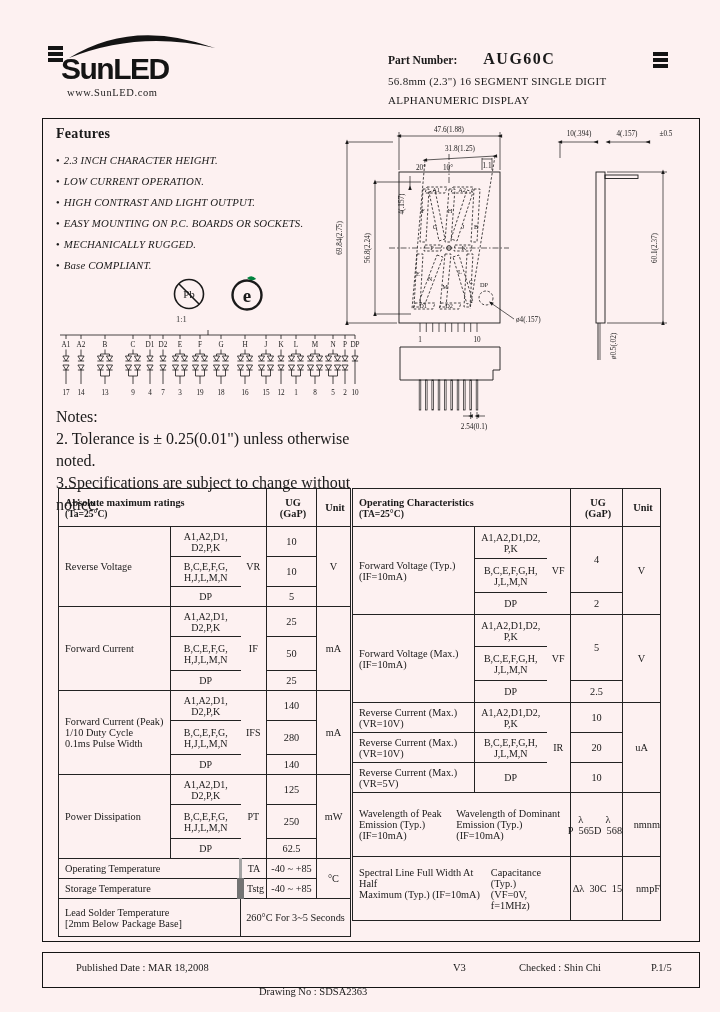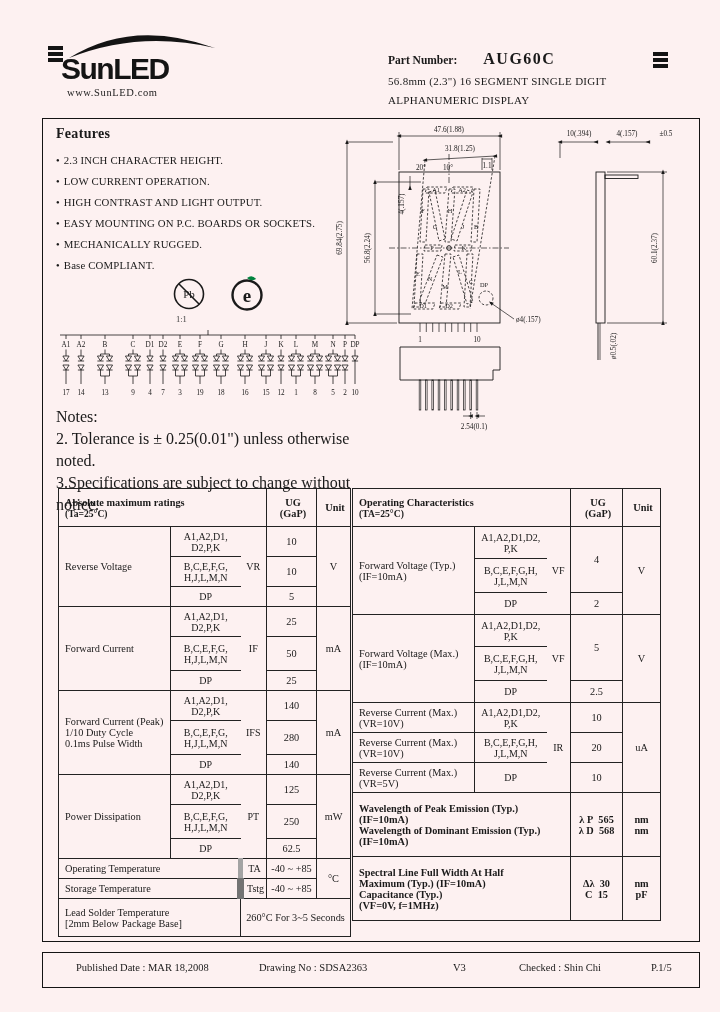--- a/index.html
+++ b/index.html
@@ -25,21 +25,21 @@
   .logo-url{font-size:10.5px;letter-spacing:.6px;margin-left:12px;margin-top:1px;}
   .pn-block{position:absolute;left:388px;top:50px;width:300px;}
   .pn-label{font-weight:bold;font-size:11.5px;}
   .pn-value{font-weight:bold;font-size:16px;letter-spacing:1.5px;margin-left:22px;}
   .pn-desc{font-size:11px;letter-spacing:.3px;margin-top:7px;}
   
   .main-box{position:absolute;left:42px;top:118px;width:656px;height:822px;border:1.5px solid #141414;}
   
   .features{position:absolute;left:56px;top:126px;width:300px;}
   .features h2{font-size:14px;margin:0 0 8px 0;letter-spacing:.3px;}
-  .features ul{list-style:none;margin:0;padding:0;}
+  .features ul{list-style:none;margin:0;padding:0;font-style:italic;}
   .features li{font-size:10.8px;line-height:21px;letter-spacing:.15px;}
   .features li::before{content:"●";font-size:6px;vertical-align:2px;margin-right:4px;}
   
   .certs{position:absolute;left:170px;top:274px;width:130px;height:48px;}
   .scale-note{position:absolute;left:176px;top:314px;font-size:8.5px;color:#3a3a3a;}
   
   .notes{position:absolute;left:56px;top:406px;width:330px;}
   .notes .nt{font-size:16px;line-height:22px;}
   
   .drawings{position:absolute;left:333px;top:118px;}
@@ -60,25 +60,25 @@
     border:1.5px solid #141414;font-size:10.3px;}
   table.spec td,table.spec th{border:1px solid #222;padding:1px 3px;text-align:center;vertical-align:middle;}
   table.spec th{font-weight:bold;text-align:left;padding-left:6px;}
   table.spec .desc{text-align:left;padding-left:6px;}
   table.spec .grp{border-right:none;font-size:10px;}
   table.spec .sym{border-left:none;font-size:10px;}
   table.spec .hdr2{text-align:center;}
   .abs-table{left:58px;top:488px;width:292px;}
   .op-table{left:352px;top:488px;width:308px;}
   .small{font-size:9.6px;}
-  .stack{display:flex;flex-direction:column;justify-content:flex-end;height:100%;font-weight:bold;}
+  .stack{display:flex;flex-direction:row;justify-content:flex-end;height:100%;}
   
   .footer-box{position:absolute;left:42px;top:952px;width:656px;height:34px;border:1.5px solid #141414;}
   .footer-box span{position:absolute;top:9px;font-size:10.5px;}
-  .f-pub{left:33px;} .f-dwg{left:216px;} .f-ver{left:410px;} .f-chk{left:476px;} .f-page{left:608px;}
+  .f-pub{left:33px;} .f-dwg{left:216px;margin-top:24px;} .f-ver{left:410px;} .f-chk{left:476px;} .f-page{left:608px;}
 </style>
 </head>
 <body>
 
 <div class="mark mark-left">
     <span></span>
     <span></span>
     <span></span>
   </div>
 <div class="mark mark-right">
@@ -624,21 +624,21 @@
   <tr style="height:34px">
         <td class="grp">B,C,E,F,G, H,J,L,M,N</td>
         <td>250</td>
       </tr>
   <tr style="height:20px">
         <td class="grp">DP</td>
         <td>62.5</td>
       </tr>
   <tr style="height:20px">
     <td class="desc" colspan="2">Operating Temperature</td>
-    <td class="sym" style="border-left:5px solid #a3a3a3">TA</td>
+    <td class="sym" style="border-left:3px solid #a3a3a3">TA</td>
     <td>-40 ~ +85</td>
     <td rowspan="2">°C</td>
   </tr>
   <tr style="height:20px">
     <td class="desc" colspan="2">Storage Temperature</td>
     <td class="sym" style="border-left:7px solid #737373">Tstg</td>
     <td>-40 ~ +85</td>
   </tr>
   <tr style="height:38px">
     <td class="desc" colspan="2">

